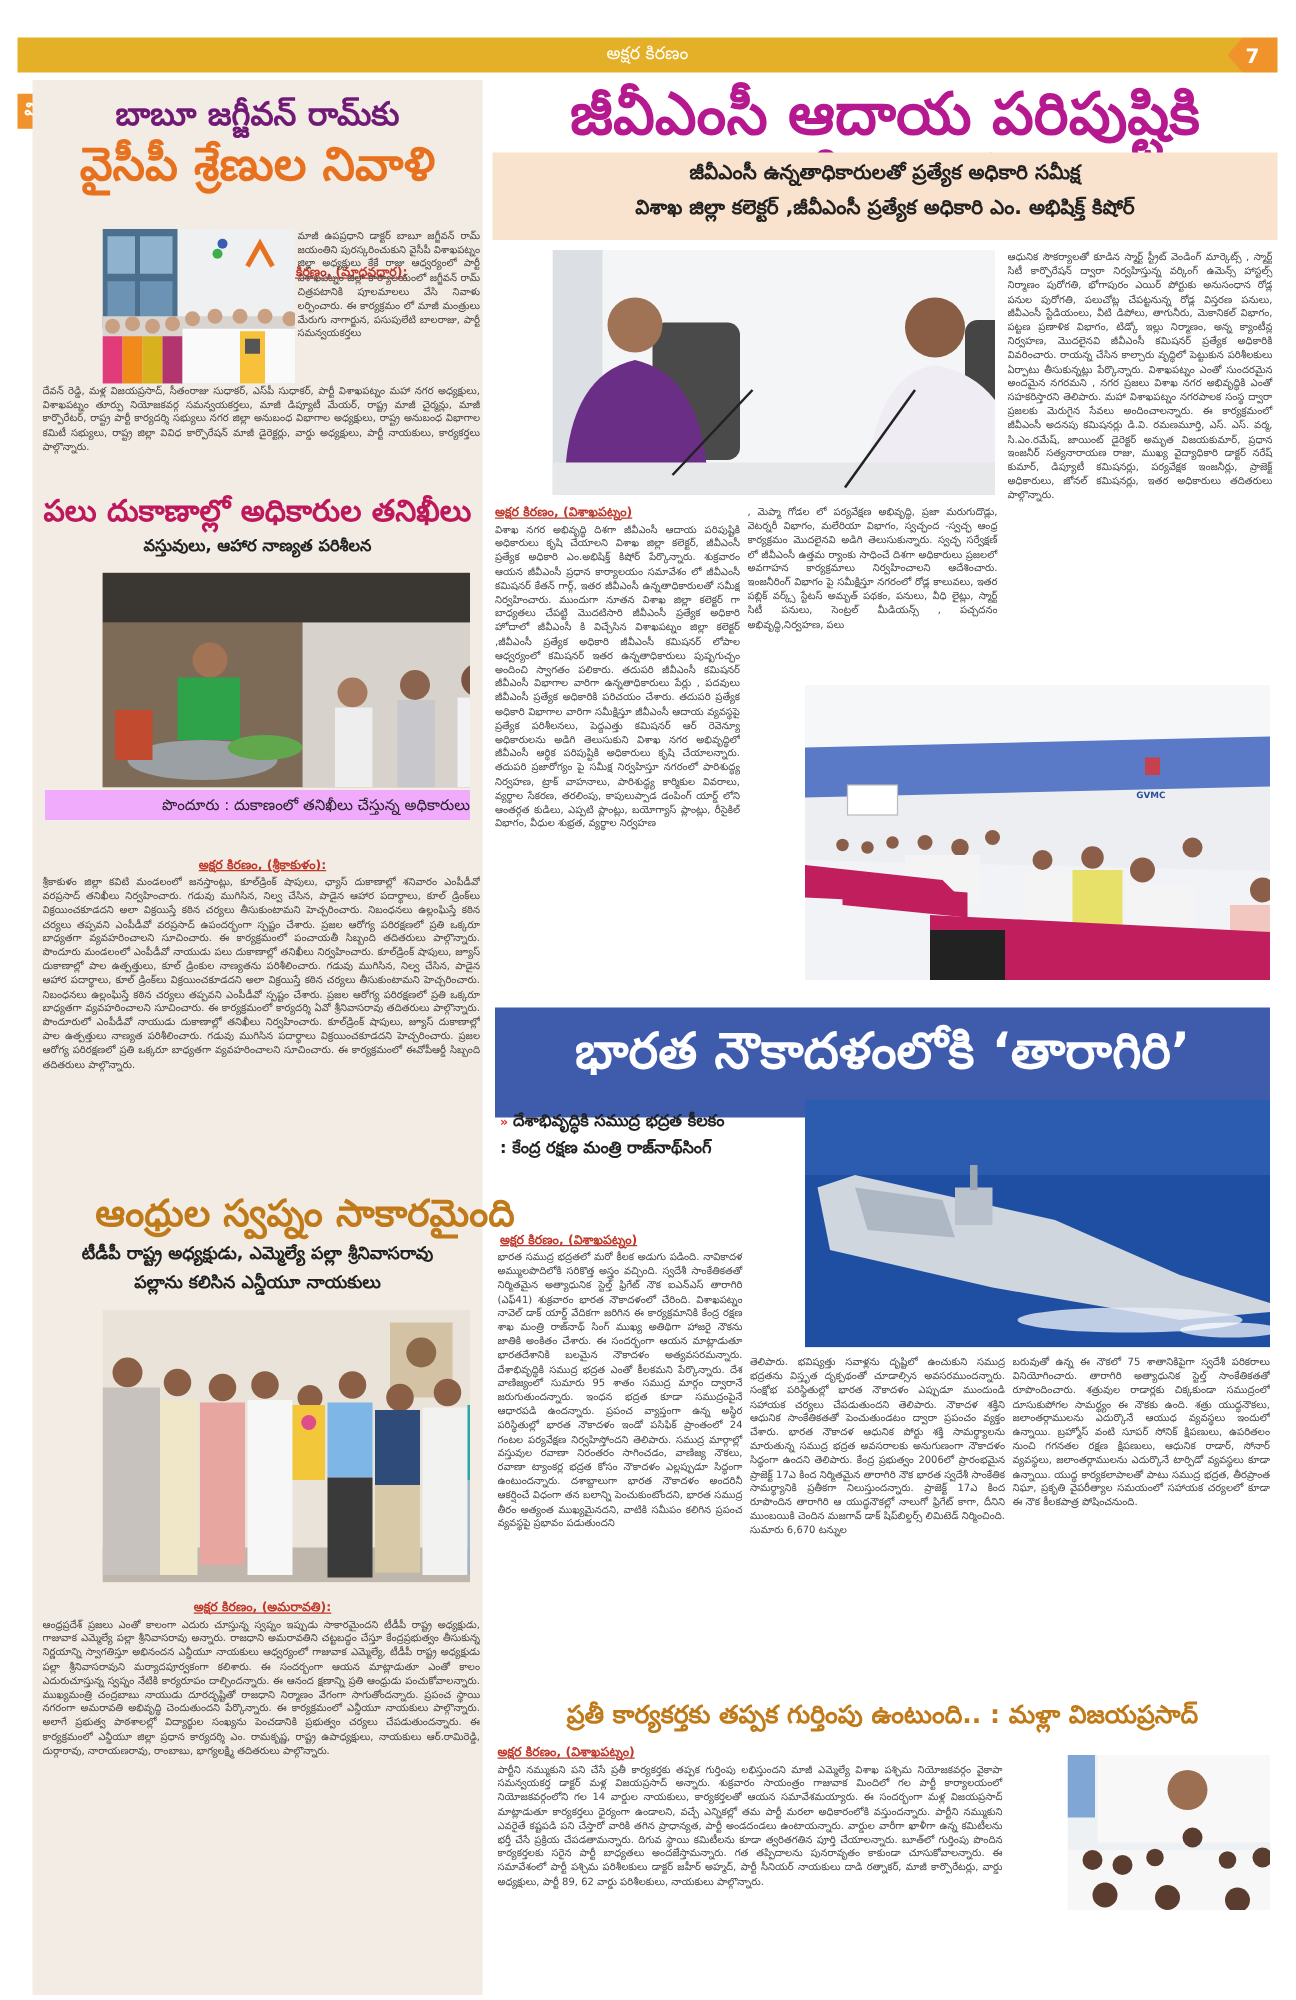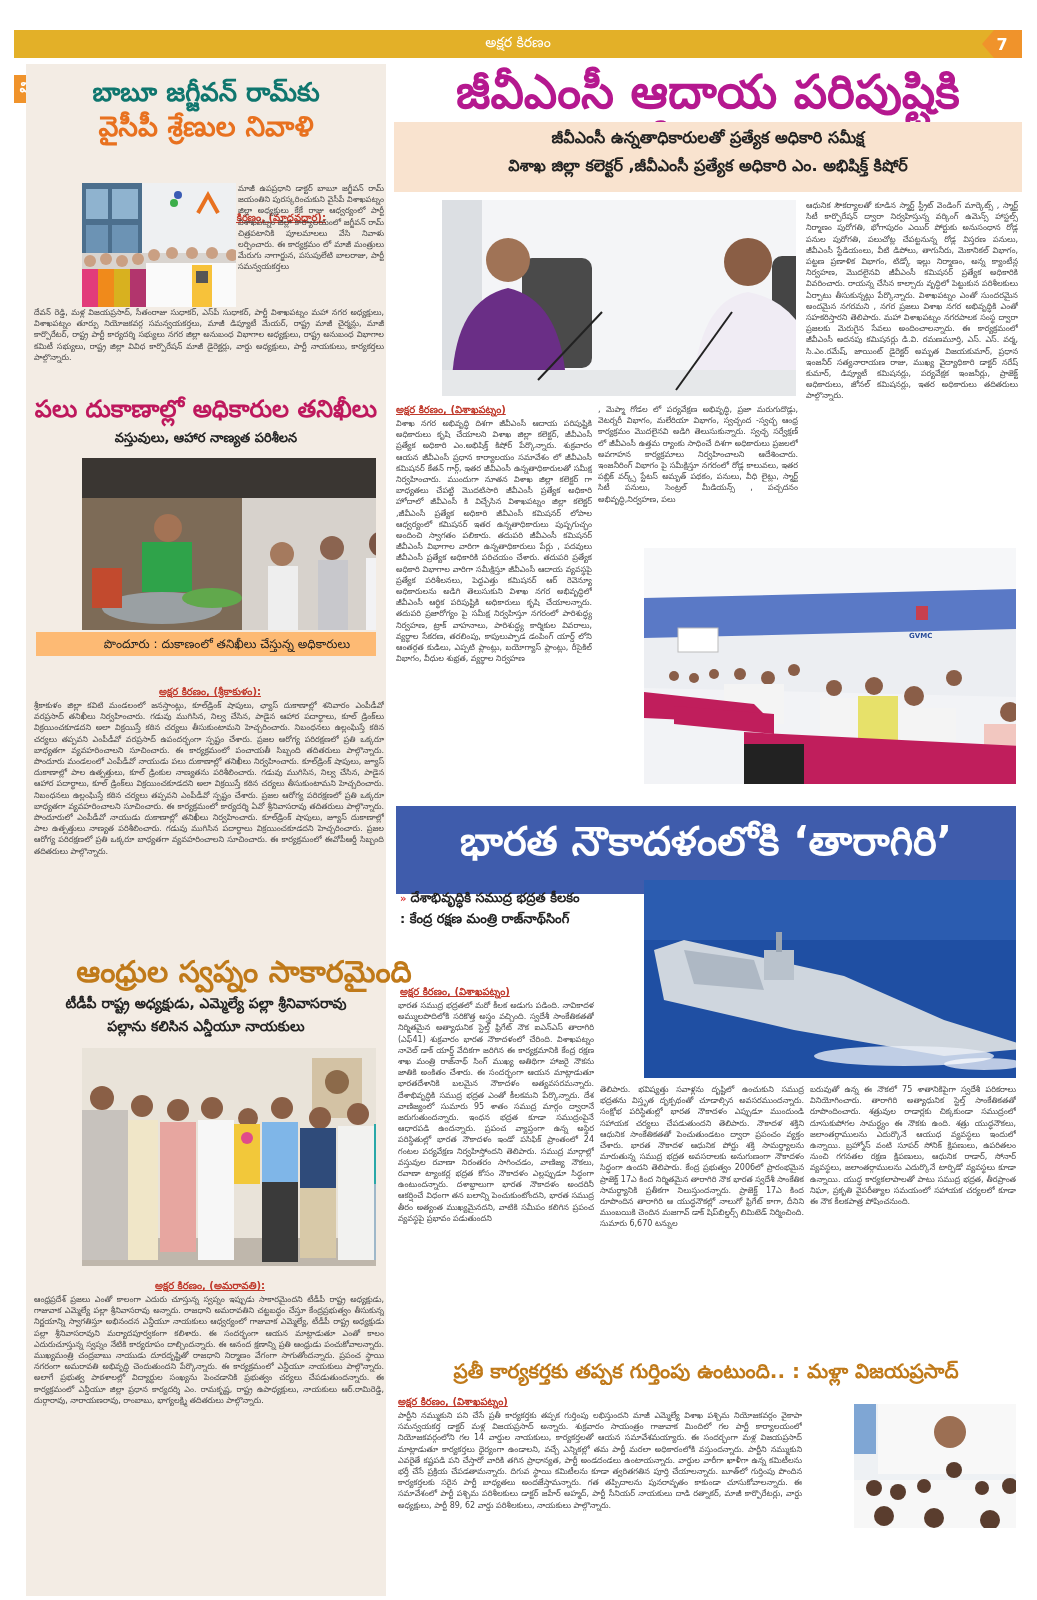--- a/index.html
+++ b/index.html
@@ -9,38 +9,38 @@
   .hdr { left: 14px; top: 30px; width: 1008px; height: 28px; background: #e3b028; }
   .hdr-left { left: 0; top: 0; width: 76px; height: 28px; background: #f0932b; color: #fff; font-size: 14px; font-weight: bold; display: flex; align-items: center; justify-content: center; margin-top: 45px; }
   .hdr-center { left: 0; right: 0; top: 0; height: 28px; color: #fff; font-size: 14px; display: flex; align-items: center; justify-content: center; }
   .hdr-right { right: 0; top: 0; width: 40px; height: 28px; background: #f0932b; color: #fff; font-size: 16px; font-weight: bold; display: flex; align-items: center; justify-content: center; clip-path: polygon(30% 0, 100% 0, 100% 100%, 30% 100%, 0 50%); }
   
   .lcol { left: 26px; top: 64px; width: 360px; height: 1532px; background: #f3ece4; }
   .headline { text-align: center; font-weight: bold; line-height: 1.1; }
   .dateline { font-size: 10px; color: #c0392b; font-weight: bold; text-align: center; text-decoration: underline; }
   .body-text { font-size: 8px; line-height: 11.2px; color: #444; text-align: justify; overflow: hidden; }
   .photo { overflow: hidden; padding-left: 46px; }
-  .caption { font-size: 12px; text-align: center; color: #222; background: #fdba74; padding-left: 42px; }
+  .caption { font-size: 12px; text-align: right; color: #222; background: #f0abfc; padding-left: 42px; }
   .sub { text-align: center; font-weight: bold; color: #222; }
   .bullet { font-size: 13px; font-weight: bold; color: #222; line-height: 20px; }
   .bullet .arr { color: #d33; font-size: 10px; margin-right: 4px; }
 </style>
 </head>
 <body>
 
 <div class="abs hdr">
   <div class="abs hdr-left">విశాఖపట్నం</div>
   <div class="abs hdr-center">అక్షర కిరణం</div>
   <div class="abs hdr-right">7</div>
 </div>
 
 <div class="abs lcol"></div>
 
-<div class="abs headline" style="left:26px;top:78px;width:360px;font-size:26px;color:#0f766e;">బాబూ జగ్జీవన్ రామ్‌కు</div>
-<div class="abs headline" style="left:26px;top:112px;width:360px;font-size:28px;color:#e8711f;">వైసీపీ శ్రేణుల నివాళి</div>
+<div class="abs headline" style="left:26px;top:78px;width:360px;font-size:26px;color:#701a75;">బాబూ జగ్జీవన్ రామ్‌కు</div>
+<div class="abs headline" style="left:26px;top:112px;width:360px;font-size:37px;color:#e8711f;">వైసీపీ శ్రేణుల నివాళి</div>
 <div class="abs dateline" style="left:150px;top:167px;width:240px;margin-top:45px;">అక్షర కిరణం, (మాధవధార):</div>
 <div class="abs photo" style="left:36px;top:183px;width:200px;height:124px;">
   <svg width="200" height="124" viewBox="0 0 200 124">
     <rect width="200" height="124" fill="#eef0f2"></rect>
     <rect x="0" y="0" width="60" height="80" fill="#4c6f8d"></rect>
     <rect x="4" y="6" width="22" height="30" fill="#8fb3cf"></rect>
       <rect x="30" y="6" width="26" height="30" fill="#8fb3cf"></rect>
     <rect x="4" y="42" width="22" height="34" fill="#6c93b4"></rect>
       <rect x="30" y="42" width="26" height="34" fill="#6c93b4"></rect>
     <circle cx="96" cy="12" r="4" fill="#3a5bb4"></circle>

